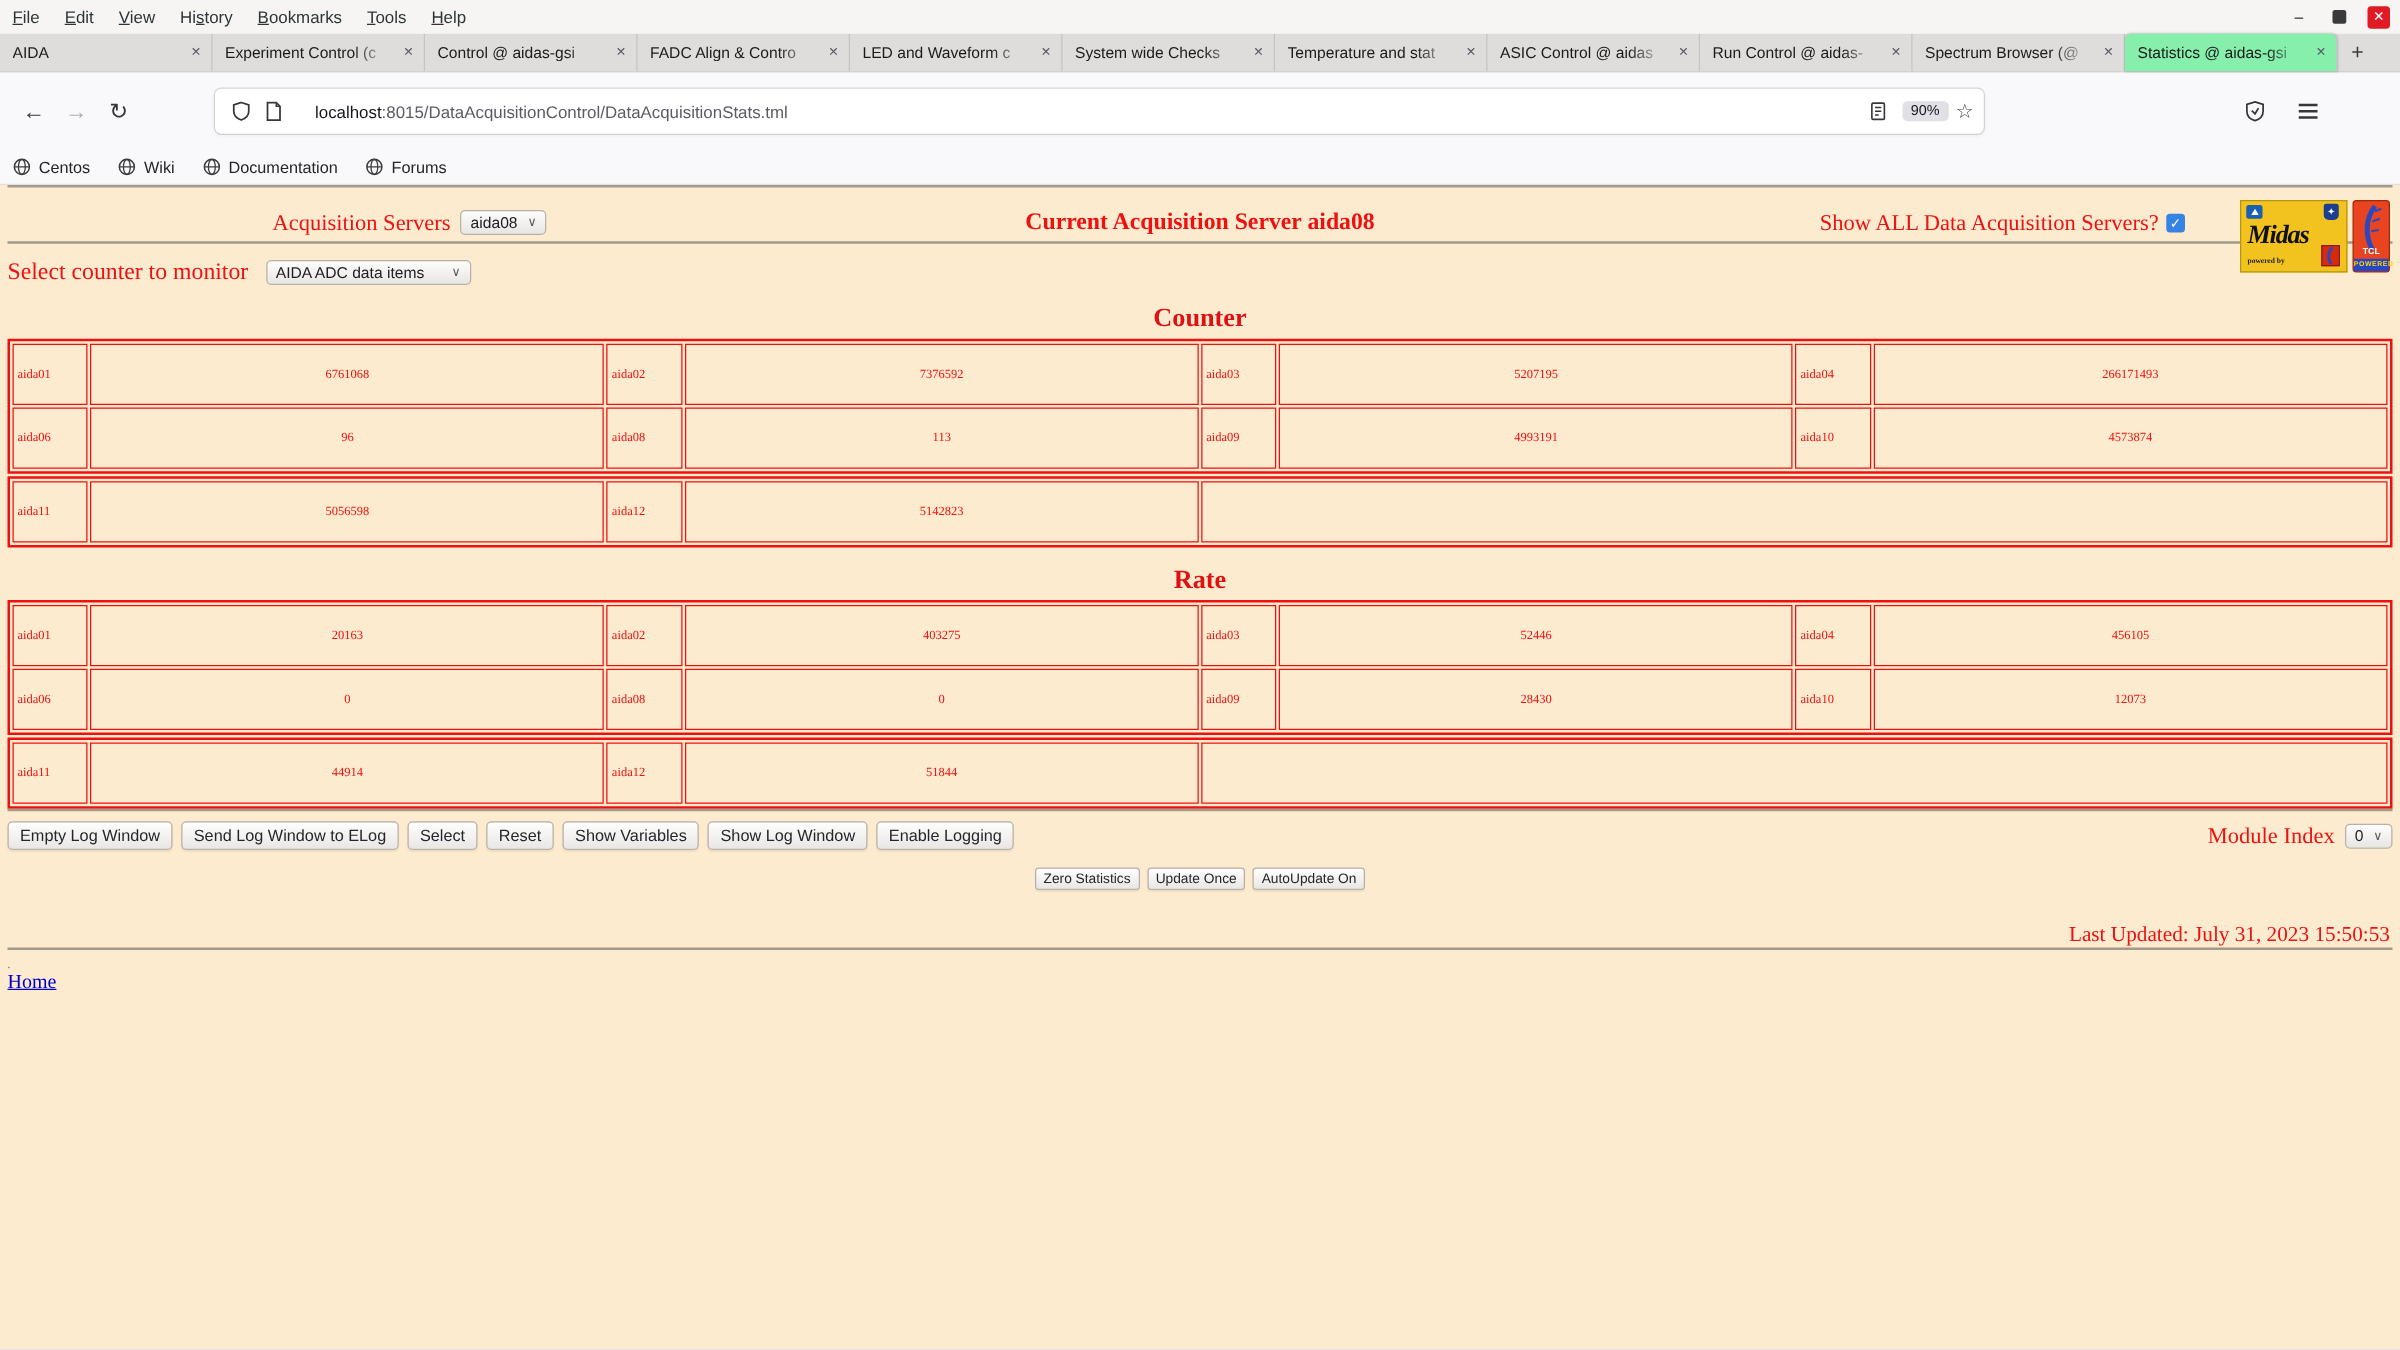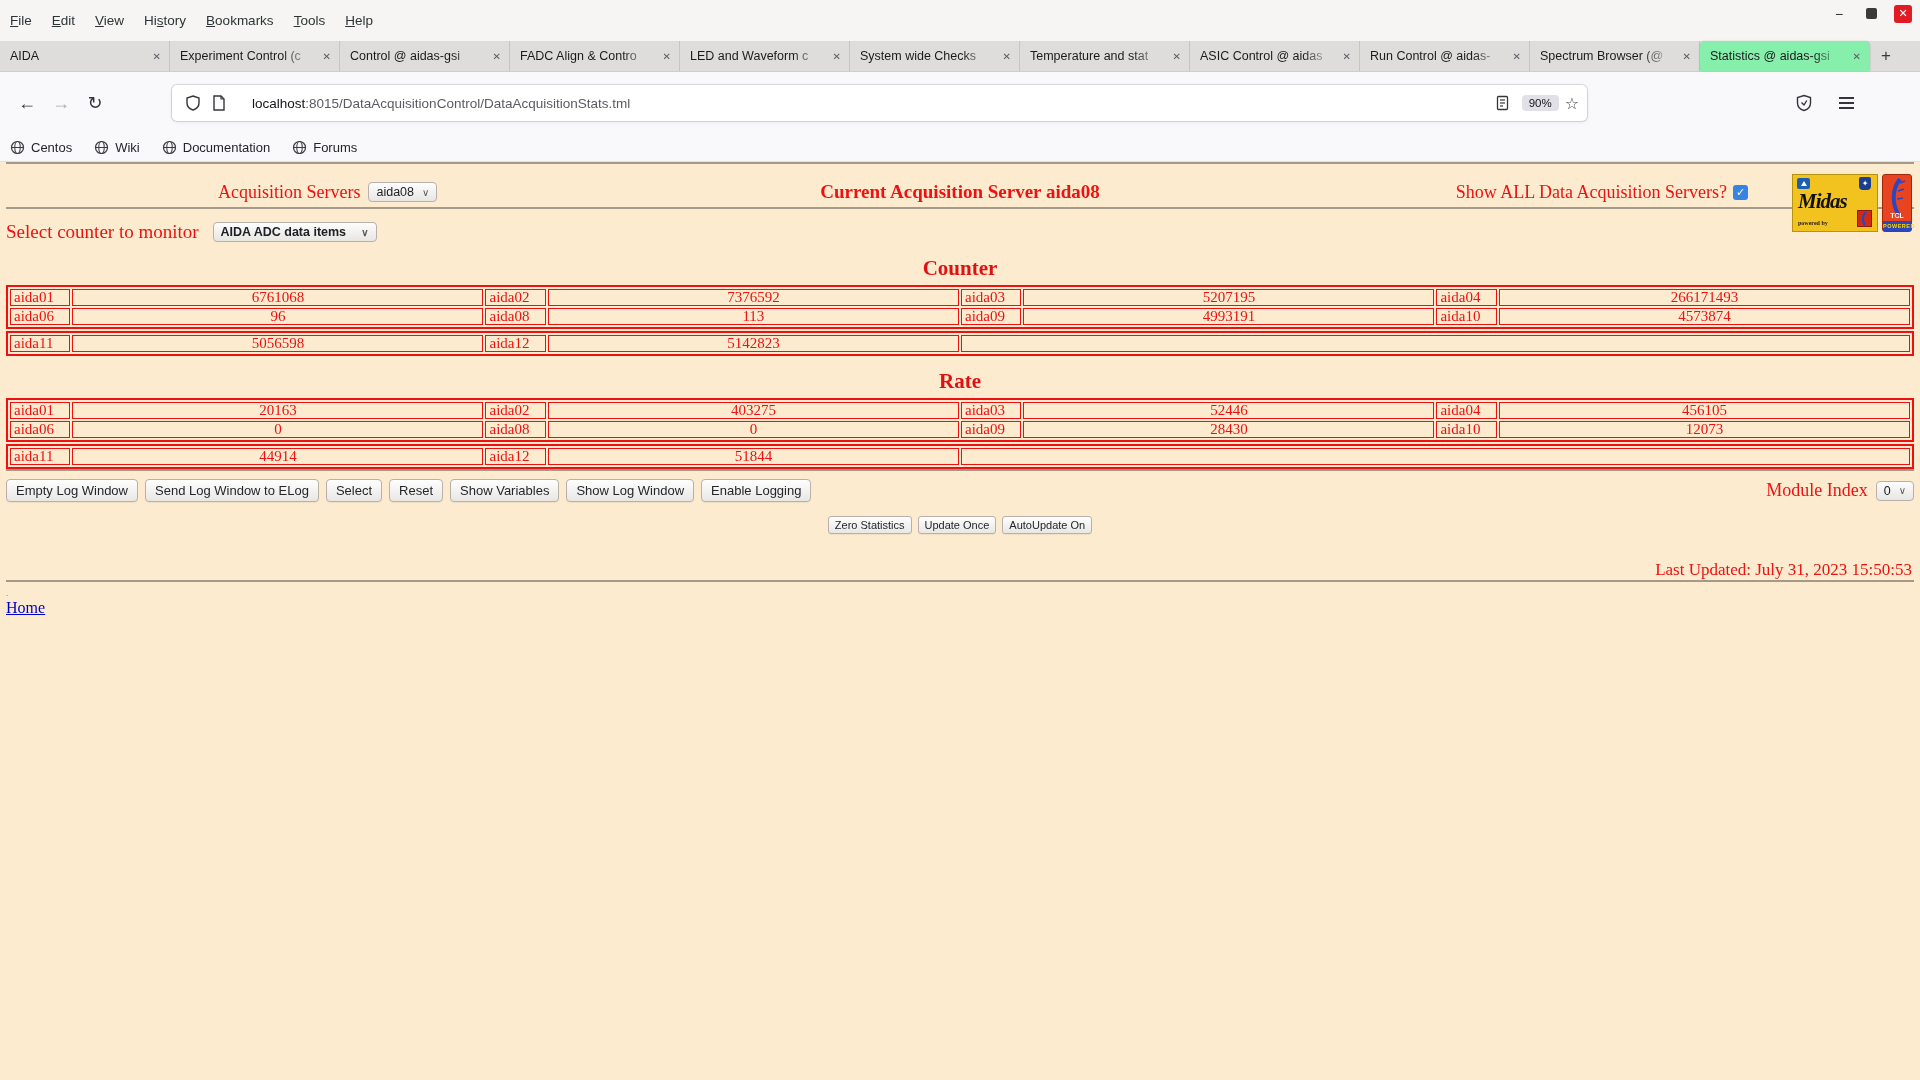--- a/index.html
+++ b/index.html
@@ -5,21 +5,21 @@
   :root{
     --page-bg:#FCEBCE; --accent-red:#DE1212; --label-red:#EE1111; --link-blue:#0000CC;
     --checkbox-blue:#3584E4; --close-red:#E01B24;
   }
   *{box-sizing:border-box;}
   html,body{margin:0;padding:0;}
   body{width:1920px;height:1080px;overflow:hidden;background:#e6e5e4;
        font-family:"Liberation Sans","DejaVu Sans",sans-serif;}
 
   
-  .menubar{height:41px;background:#f6f5f4;display:flex;align-items:center;
+  .menubar{height:27px;background:#f6f5f4;display:flex;align-items:center;
            font-size:13.5px;color:#2e3436;position:relative;}
   .menu-item{padding:3px 10px;cursor:default;}
   .menu-item u{text-decoration:underline;}
   .win-controls{position:absolute;right:8px;top:0;height:27px;display:flex;align-items:center;gap:14px;}
   .wc{width:18px;height:18px;display:flex;align-items:center;justify-content:center;
       font-size:14px;color:#2e3436;border-radius:3px;}
   .wc-max-box{width:11px;height:11px;background:#3a3a3a;border-radius:2px;}
   .wc-close{background:var(--close-red);color:#fff;font-size:11px;width:18px;height:18px;}
 
   .tabbar{height:31px;background:#dedddc;display:flex;align-items:stretch;border-bottom:1px solid #cfcecd;}
@@ -97,30 +97,30 @@
   .gtkselect{display:inline-flex;align-items:center;gap:8px;margin-left:8px;
      background:linear-gradient(#fdfdfd,#e8e6e3);border:1px solid #b6b1ab;border-radius:4px;
      padding:2px 7px;font-family:"Liberation Sans",sans-serif;font-size:12.5px;color:#202124;}
   .gtkselect .chev{font-size:10px;color:#5a5a5a;}
 
   .checkbox{width:15px;height:15px;background:var(--checkbox-blue);border-radius:3px;color:#fff;
      font-size:11px;line-height:15px;text-align:center;font-family:"DejaVu Sans",sans-serif;}
 
   .counter-select-row{margin-top:12px;display:flex;align-items:center;}
   .counter-select-label{font-size:19px;color:var(--label-red);}
-  .counter-select-row .gtkselect{margin-left:14px;min-width:164px;justify-content:space-between;font-weight:bold;}
+  .counter-select-row .gtkselect{margin-left:14px;min-width:164px;justify-content:space-between;}
 
   .section-heading{text-align:center;font-size:21px;font-weight:bold;color:var(--accent-red);
      margin-top:13px;margin-bottom:4px;}
 
   table.stats{width:100%;border:2px solid var(--label-red);border-spacing:2px;border-collapse:separate;
      table-layout:fixed;}
   table.stats + table.stats{margin-top:2px;}
-  table.stats td{border:1px solid var(--label-red);font-size:15px;color:var(--label-red);
-     padding:0 3px;height:16px;line-height:15px;white-space:nowrap;overflow:hidden;}
+  table.stats td{border:1px solid var(--label-red);font-size:10px;color:var(--label-red);
+     padding:16px 3px;height:16px;line-height:15px;white-space:nowrap;overflow:hidden;}
   table.stats td.n{text-align:left;}
   table.stats td.v{text-align:center;}
   table.stats td.filler{border:1px solid var(--label-red);}
 
   .buttons-row{display:flex;align-items:center;gap:7px;margin-top:8px;}
   .btn{background:linear-gradient(#fefefe,#e9e7e4);border:1px solid #b6b1ab;border-radius:4px;
      padding:3px 9px;font-family:"Liberation Sans",sans-serif;font-size:13px;color:#24262b;
      box-shadow:0 1px 1px rgba(0,0,0,.06);white-space:nowrap;}
   .btn.small{font-size:11px;padding:2px 6px;border-radius:3px;}
   .module-index{margin-left:auto;display:flex;align-items:center;font-size:18px;color:var(--label-red);}

